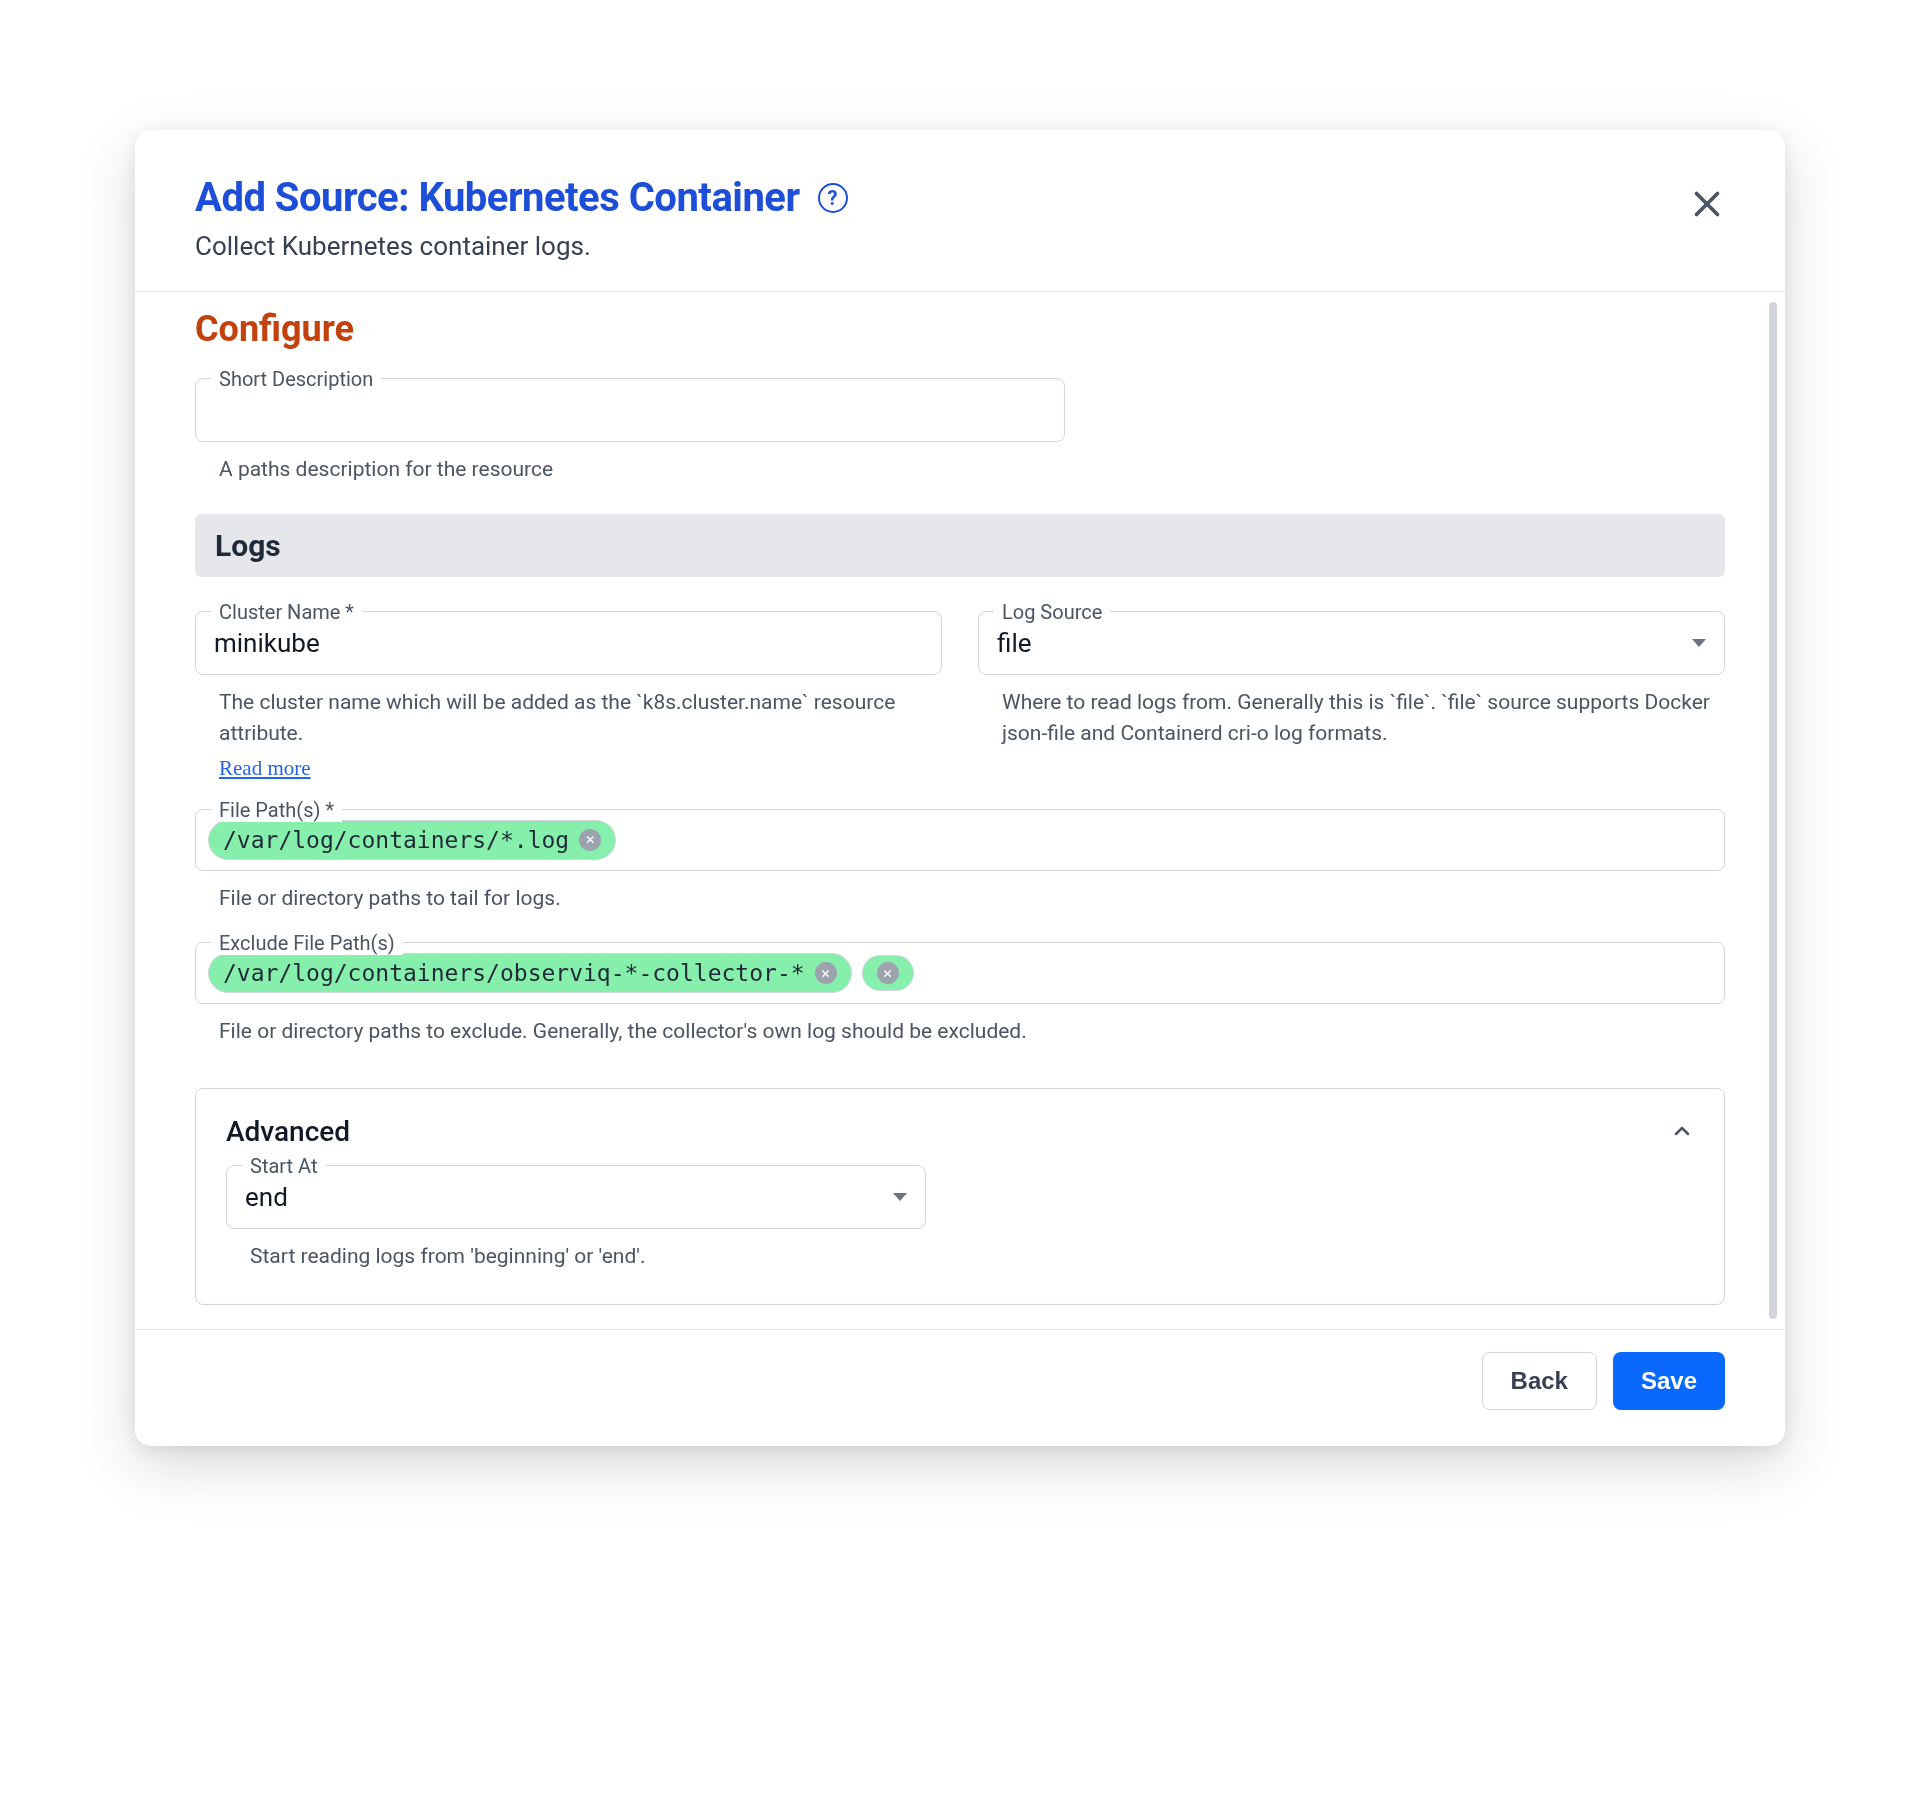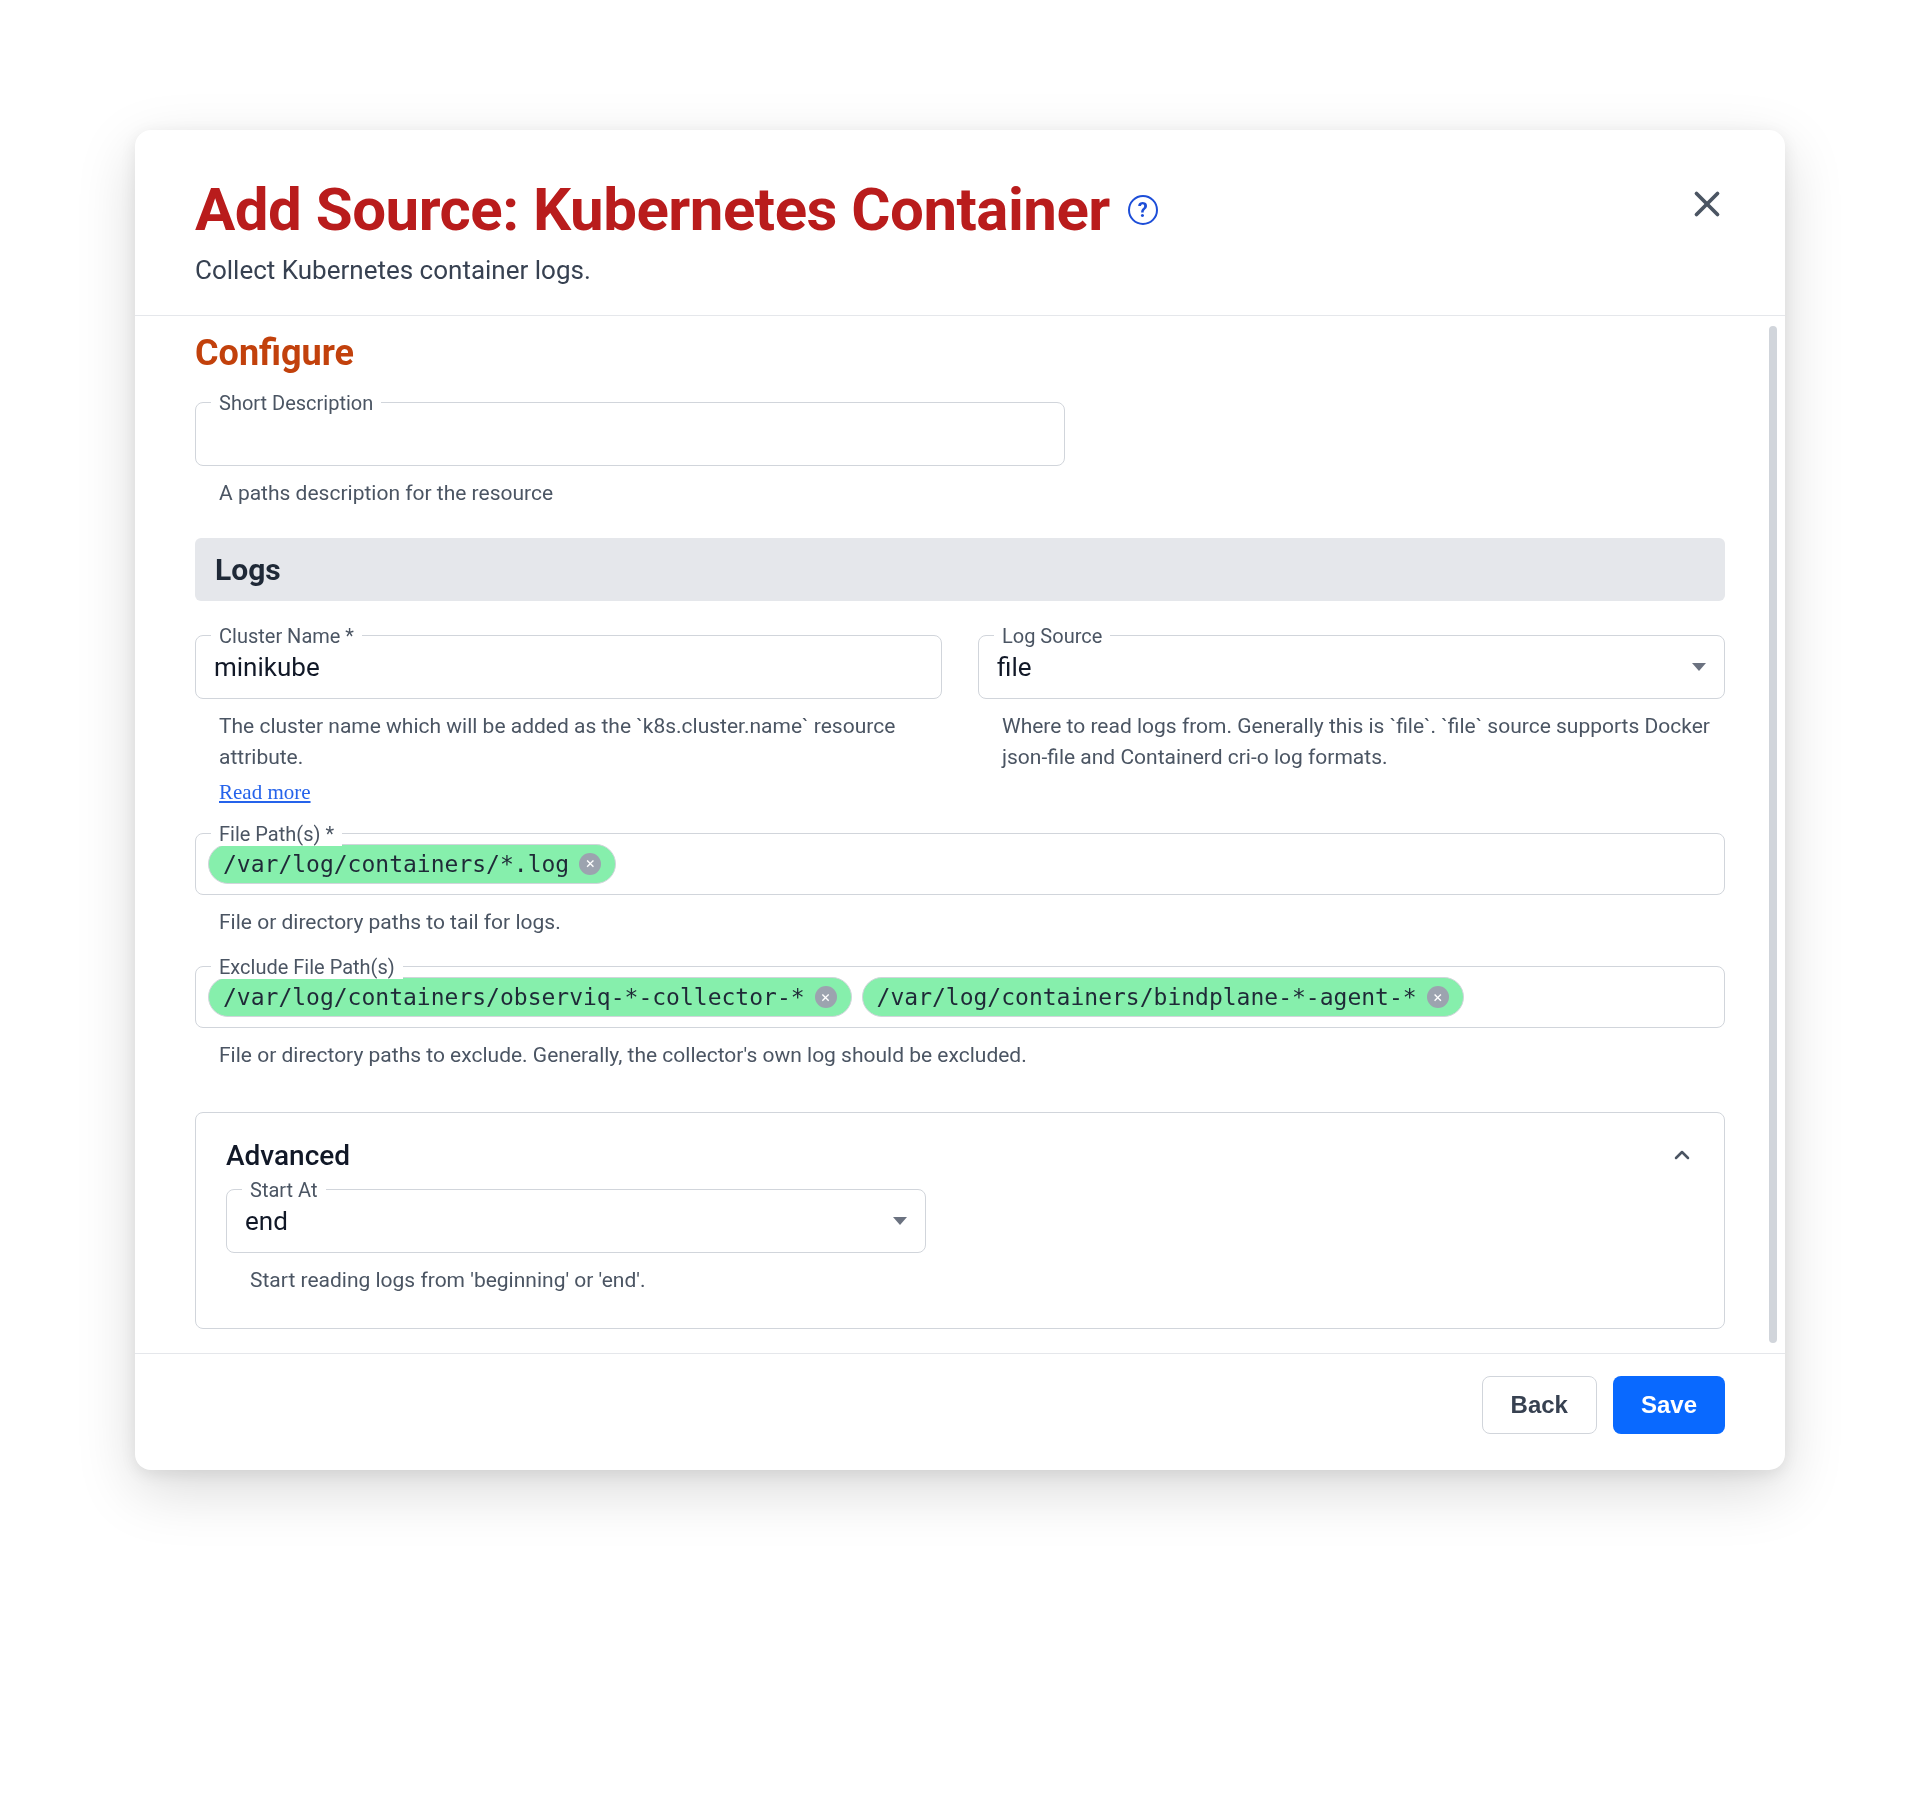--- a/index.html
+++ b/index.html
@@ -25,23 +25,23 @@
   .modal-header {
     padding: 44px 60px 30px 60px;
     position: relative;
   }
   .modal-title-row {
     display: flex;
     align-items: center;
     gap: 18px;
   }
   .modal-title {
-    font-size: 60px;
+    font-size: 40px;
     font-weight: 700;
-    color: #b91c1c;
+    color: #1d4ed8;
     letter-spacing: -0.5px;
   }
   .help-icon {
     width: 30px;
     height: 30px;
     border: 2.5px solid #1d4ed8;
     border-radius: 50%;
     color: #1d4ed8;
     display: inline-flex;
     align-items: center;
@@ -336,21 +336,20 @@
 
     <div class="field-group">
       <div class="field-wrap">
         <label class="floating-label">Exclude File Path(s)</label>
         <div class="chips-input">
           <span class="chip">
             <span>/var/log/containers/observiq-*-collector-*</span>
             <span class="chip-x">✕</span>
           </span>
           <span class="chip">
-            <span>/var/log/containers/bindplane-*-agent-*</span>
             <span class="chip-x">✕</span>
           </span>
         </div>
       </div>
       <div class="helper">File or directory paths to exclude. Generally, the collector's own log should be excluded.</div>
     </div>
 
     <div class="advanced-panel">
       <div class="advanced-header">
         <div class="advanced-title">Advanced</div>

